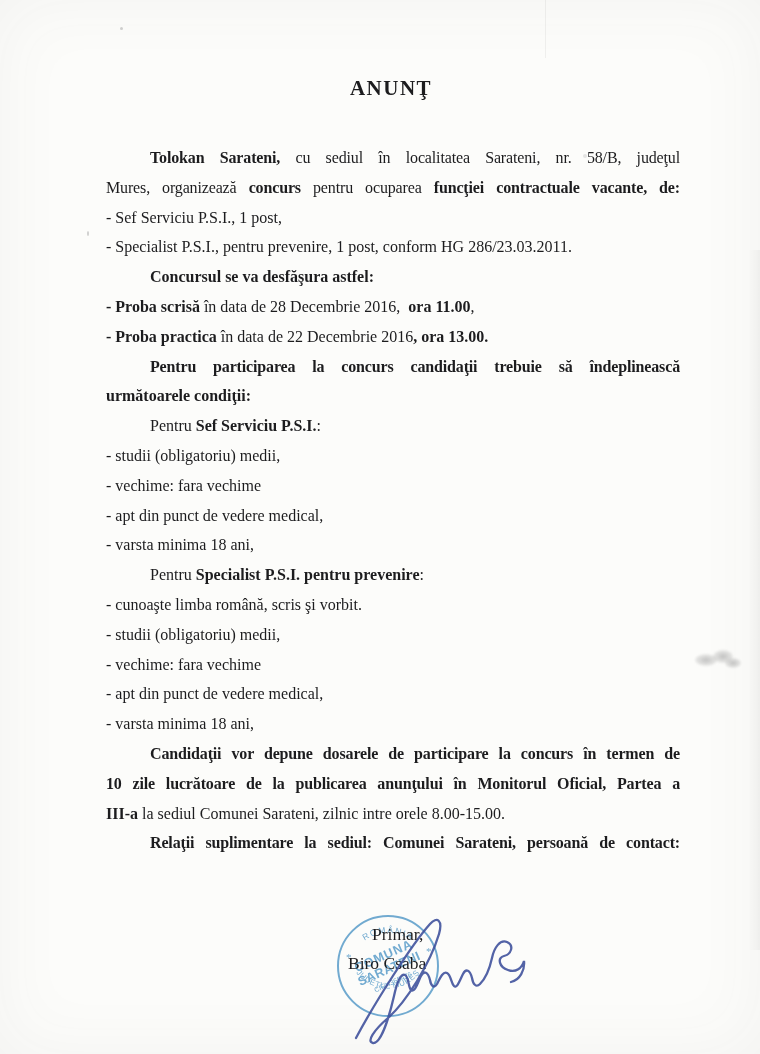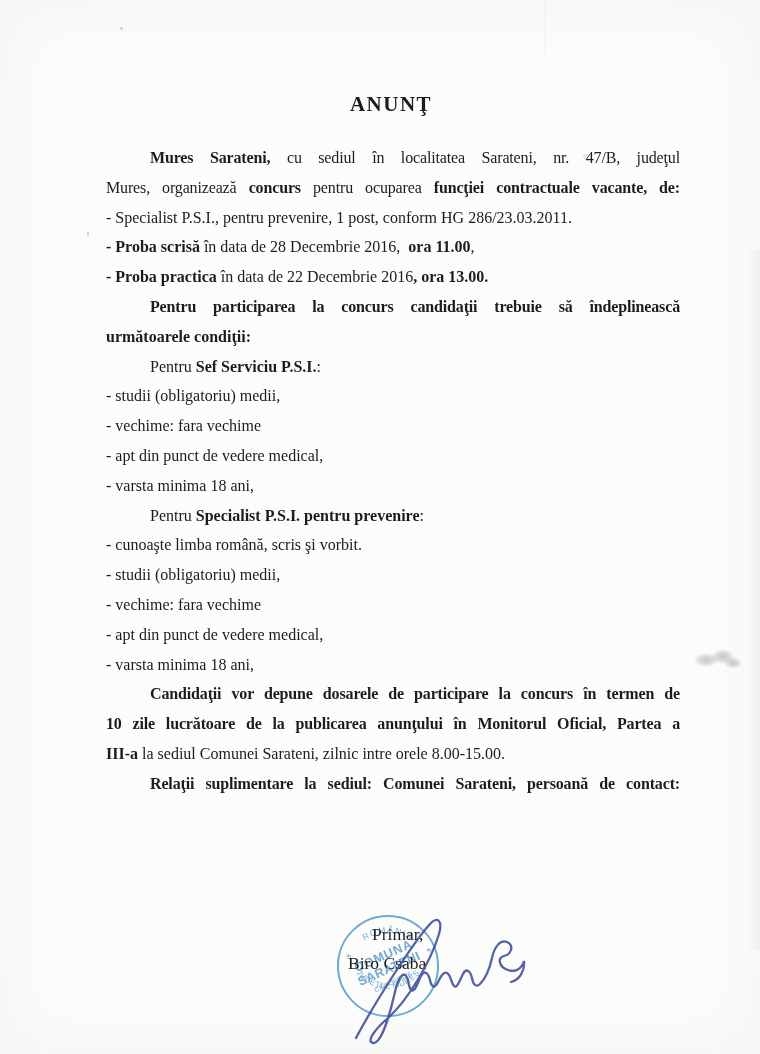--- a/index.html
+++ b/index.html
@@ -9,21 +9,21 @@
     --paper:#fcfcfa;
   }
   html,body{margin:0;padding:0;background:#e8e8e8;}
   .page{
     position:relative;width:760px;height:1054px;margin:0 auto;
     background:var(--paper);overflow:hidden;
     box-shadow:inset 0 0 70px rgba(70,70,80,.05);
     font-family:"Liberation Serif","DejaVu Serif",serif;
   }
   .title{
-    position:absolute;top:92px;left:0;width:100%;box-sizing:border-box;padding-left:22px;
+    position:absolute;top:76px;left:0;width:100%;box-sizing:border-box;padding-left:22px;
     text-align:center;font-weight:bold;font-size:21px;letter-spacing:1.5px;color:var(--ink);
   }
   .body-text{
     position:absolute;left:106px;top:143px;width:574px;
     color:var(--ink);font-size:16px;line-height:29.8px;
   }
   .ln{margin:0;}
   .ind{text-indent:44px;}
   .str{text-align:justify;text-align-last:justify;word-spacing:-2px;letter-spacing:-0.15px;}
   .ln b{font-weight:bold;}
@@ -46,23 +46,25 @@
   .edge-r{position:absolute;right:0;top:250px;width:12px;height:700px;background:linear-gradient(to right,rgba(0,0,0,0),rgba(0,0,0,.035));}
 </style>
 </head>
 <body>
 
 <div class="page">
 
   <div class="title">ANUNŢ</div>
 
   <div class="body-text">
-      <p class="ln ind str"><b>Mures Sarateni,</b><span> cu sediul în localitatea Sarateni, nr. 47/B, judeţul</span></p>
+      <p class="ln ind str"><b>Tolokan Sarateni,</b><span> cu sediul în localitatea Sarateni, nr. 58/B, judeţul</span></p>
       <p class="ln str"><span>Mures, organizează </span><b>concurs</b><span> pentru ocuparea </span><b>funcţiei contractuale vacante, de:</b></p>
+      <p class="ln"><span>- Sef Serviciu P.S.I., 1 post,</span></p>
       <p class="ln"><span>- Specialist P.S.I., pentru prevenire, 1 post, conform HG 286/23.03.2011.</span></p>
+      <p class="ln ind"><b>Concursul se va desfăşura astfel:</b></p>
       <p class="ln"><b>- Proba scrisă</b><span> în data de 28 Decembrie 2016,</span><b>&nbsp; ora 11.00</b><span>,</span></p>
       <p class="ln"><b>- Proba practica</b><span> în data de 22 Decembrie 2016</span><b>, ora 13.00.</b></p>
       <p class="ln ind str"><b>Pentru participarea la concurs candidaţii trebuie să îndeplinească</b></p>
       <p class="ln"><b>următoarele condiţii:</b></p>
       <p class="ln ind"><span>Pentru </span><b>Sef Serviciu P.S.I.</b><span>:</span></p>
       <p class="ln"><span>- studii (obligatoriu) medii,</span></p>
       <p class="ln"><span>- vechime: fara vechime</span></p>
       <p class="ln"><span>- apt din punct de vedere medical,</span></p>
       <p class="ln"><span>- varsta minima 18 ani,</span></p>
       <p class="ln ind"><span>Pentru </span><b>Specialist P.S.I. pentru prevenire</b><span>:</span></p>

